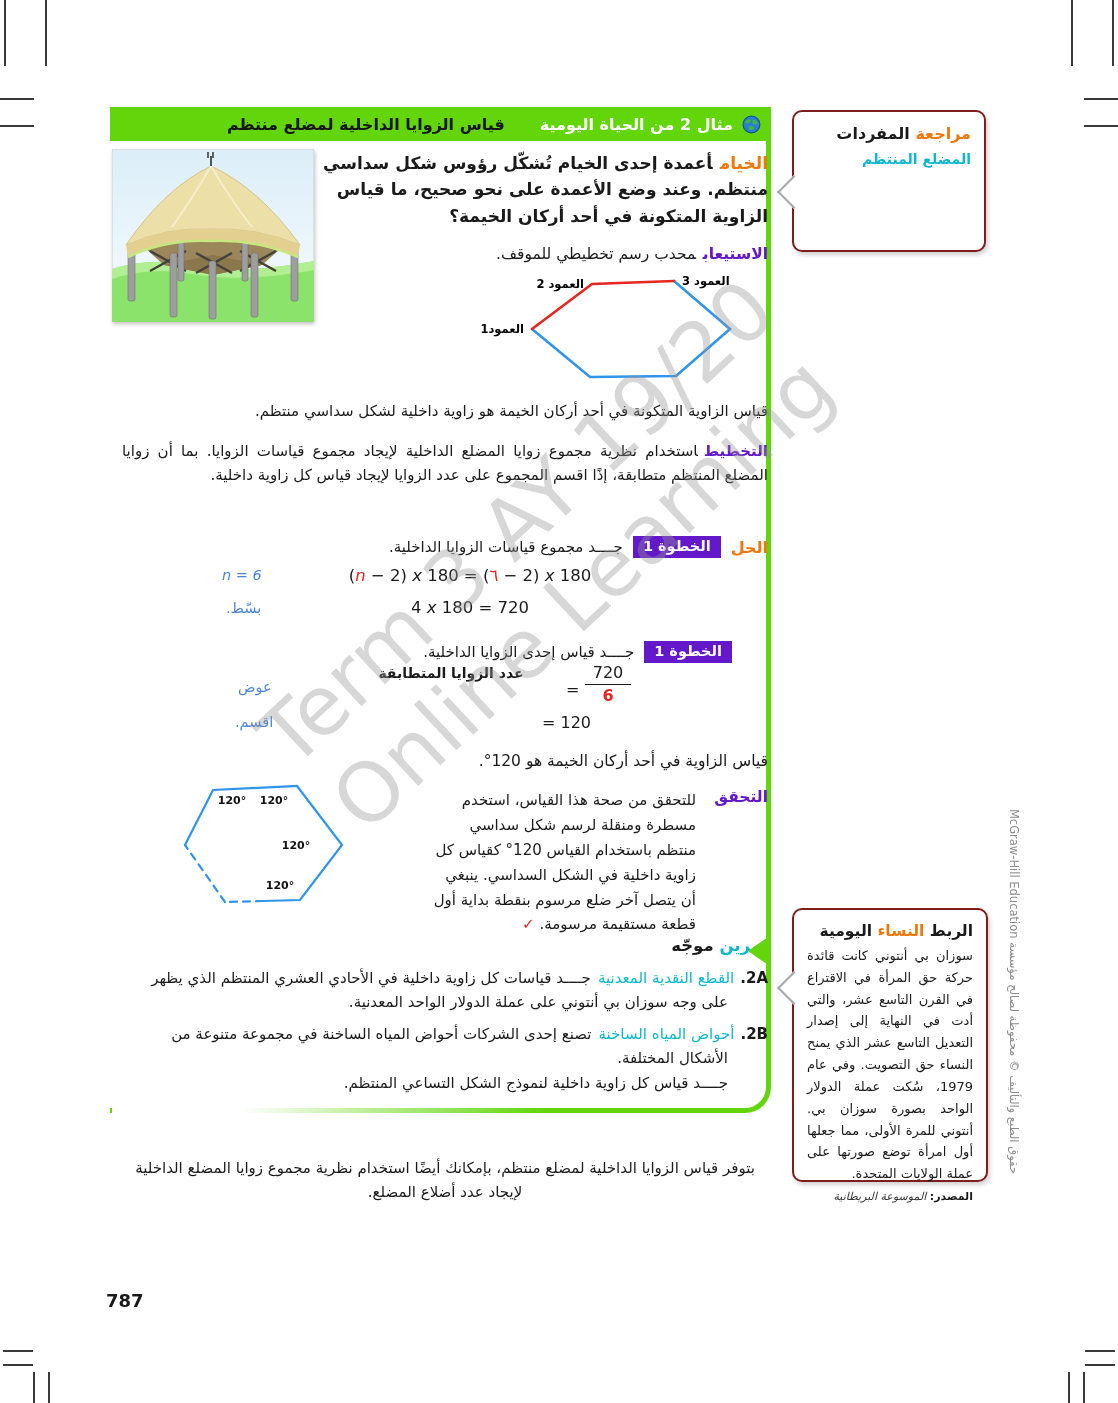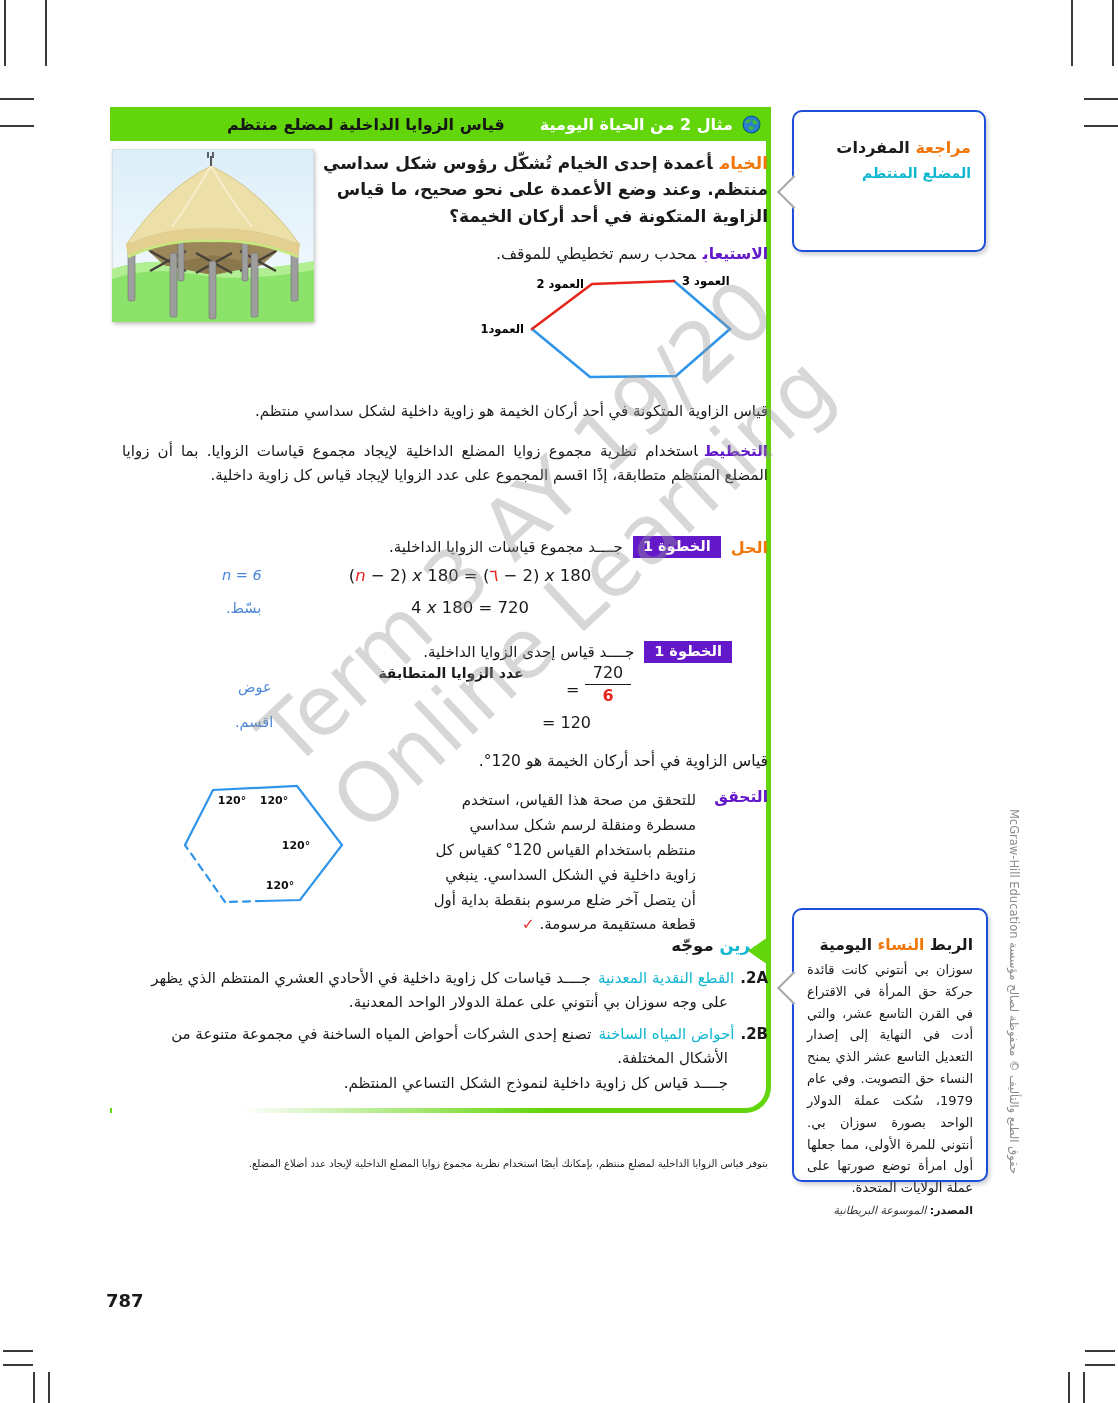--- a/index.html
+++ b/index.html
@@ -65,26 +65,26 @@
   .ptitle{left:560px;top:936px;width:208px;font-size:16.5px;font-weight:bold;direction:rtl;}
   .tri{left:748px;top:937px;width:0;height:0;border-top:14px solid transparent;
        border-bottom:14px solid transparent;border-right:20px solid #62d60b;}
 
   .practice-item{left:122px;width:646px;font-size:15px;line-height:1.62;direction:rtl;text-align:right;
                  padding-right:40px;text-indent:-40px;box-sizing:border-box;}
   .practice-item .line2{text-indent:0;}
   .pnum{font-weight:bold;margin-left:6px;}
   .plead{color:#0fb7cf;font-weight:normal;margin-left:7px;text-align:center;}
 
-  .footer-note{left:122px;top:1156px;width:646px;font-size:10px;line-height:1.62;}
+  .footer-note{left:122px;top:1156px;width:646px;font-size:15px;line-height:1.62;text-align:center;}
   .pageno{left:106px;top:1290px;font-size:18px;font-weight:bold;direction:ltr;}
 
   
-  .sidebox{background:#fff;border:2px solid #1d4ed8;border-radius:10px;
-           box-shadow:2px 3px 4px rgba(0,0,0,.18);box-sizing:border-box;padding:26px 13px;}
+  .sidebox{background:#fff;border:2px solid #7f1d1d;border-radius:10px;
+           box-shadow:2px 3px 4px rgba(0,0,0,.18);box-sizing:border-box;padding:12px 13px;}
   .tail{position:absolute;left:-12px;width:22px;height:22px;background:#fff;
         border-left:2px solid #a8a8a8;border-bottom:2px solid #a8a8a8;
         transform:rotate(45deg);z-index:2;}
   .vocab{left:792px;top:110px;width:194px;height:142px;}
   .vocab .t{font-size:16px;font-weight:bold;}
   .vocab .term{font-size:14px;font-weight:bold;color:#0fb7cf;margin-top:8px;}
   .vocab .def{font-size:13px;line-height:1.7;margin-top:4px;text-align:justify;text-align-last:right;direction:rtl;}
 
   .connect{left:792px;top:908px;width:196px;height:274px;}
   .connect .t{font-size:15.5px;font-weight:bold;}

